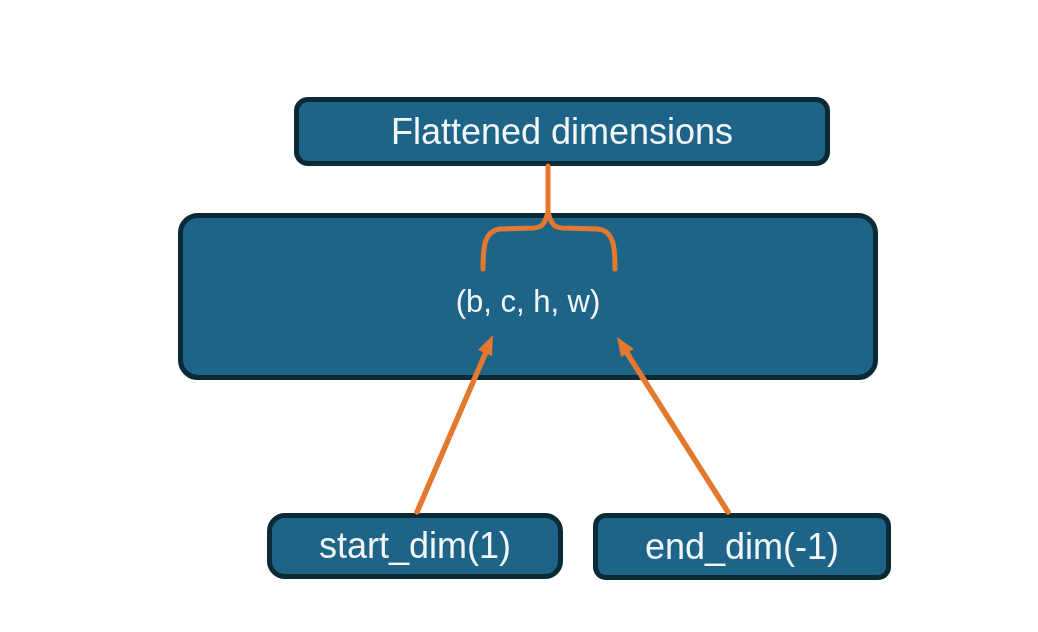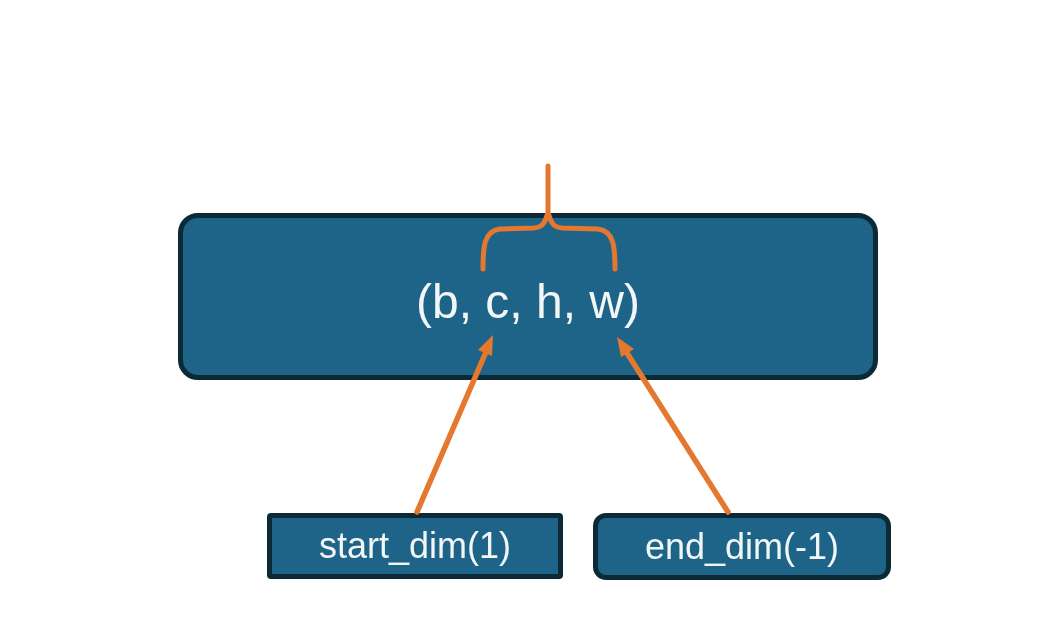--- a/index.html
+++ b/index.html
@@ -32,29 +32,29 @@
   .top-box {
     left: 294px; top: 97px;
     width: 536px; height: 69px;
     border-radius: 14px;
     font-size: 36px;
   }
   .main-box {
     left: 178px; top: 213px;
     width: 700px; height: 167px;
     border-radius: 20px;
-    font-size: 48px;
+    font-size: 31px;
   }
   .main-box .box-label {
     margin-top: 10px;
   }
   .start-box {
     left: 267px; top: 513px;
     width: 296px; height: 66px;
-    border-radius: 4px;
+    border-radius: 18px;
     font-size: 36px;
   }
   .end-box {
     left: 582px; top: 513px;
     width: 298px; height: 67px;
     border-radius: 13px;
     font-size: 36px;
     margin-left: 11px;
   }
   svg.overlay {
@@ -74,20 +74,23 @@
     fill: none;
     stroke-width: 5.5;
     stroke-linecap: round;
   }
 </style>
 </head>
 <body>
 
 <div class="canvas">
 
+  <div class="box top-box">
+    <span class="box-label">Flattened dimensions</span>
+  </div>
 
   <div class="box main-box">
     <span class="box-label">(b, c, h, w)</span>
   </div>
 
   <div class="box start-box">
     <span class="box-label">start_dim(1)</span>
   </div>
 
   <div class="box end-box">

